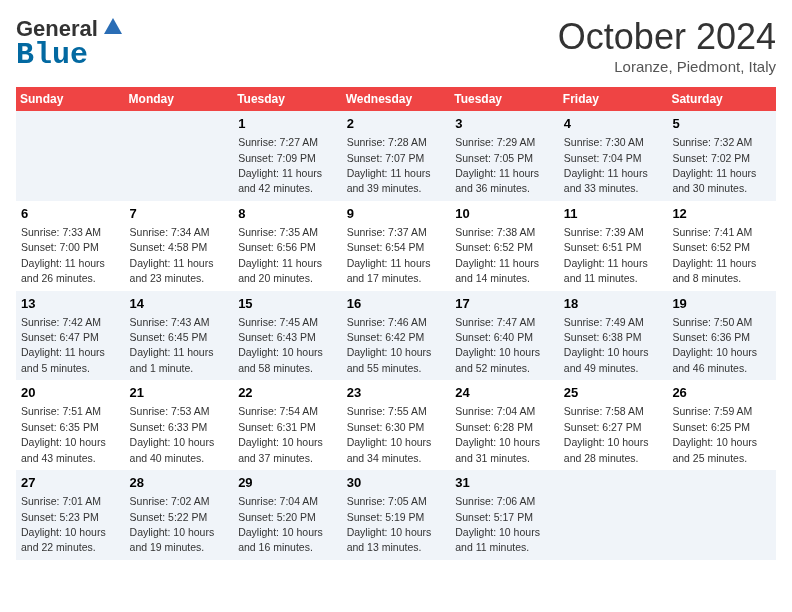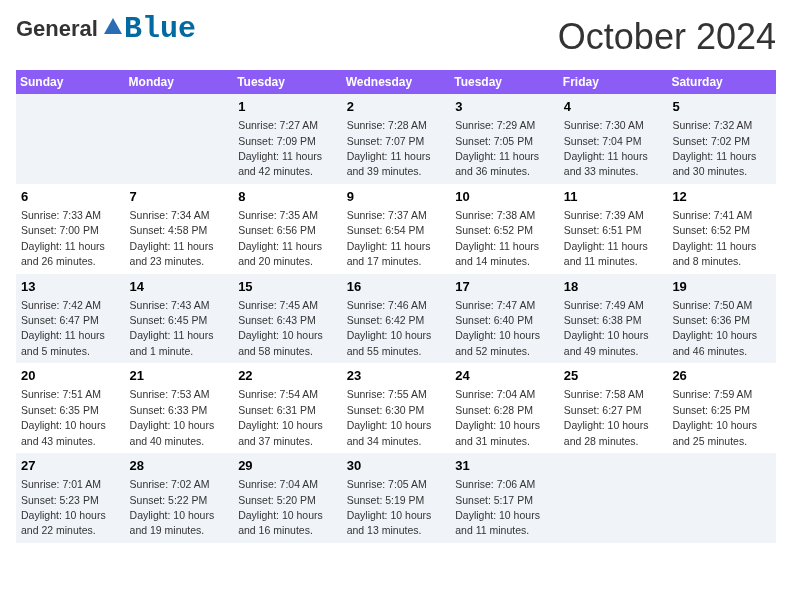--- a/index.html
+++ b/index.html
@@ -11,20 +11,21 @@
       padding: 16px;
     }
     .header {
       display: flex;
       align-items: flex-start;
       justify-content: space-between;
       margin-bottom: 12px;
     }
     .logo {
       display: flex;
+      flex-direction: column;
       align-items: flex-start;
     }
     .logo-row {
       display: flex;
       align-items: center;
       gap: 2px;
     }
     .title-block {
       text-align: right;
     }
@@ -37,21 +38,21 @@
     .location {
       font-size: 15px;
       color: #555;
     }
     table {
       width: 100%;
       border-collapse: collapse;
       font-size: 11px;
     }
     thead tr th {
-      background-color: #8b5cf6;
+      background-color: #ef4444;
       color: #fff;
       padding: 5px 4px;
       text-align: left;
       font-size: 12px;
       font-weight: bold;
     }
     tbody tr {
       vertical-align: top;
     }
     tbody tr:nth-child(odd) {
@@ -86,20 +87,21 @@
     <div class="logo-row">
       <span style="font-size:22px;font-weight:bold;color:#333;">General</span>
       <svg width="22" height="22" viewBox="0 0 22 22" style="margin-left:2px;margin-top:-4px;">
         <polygon points="11,2 20,18 2,18" fill="#2a6db5"></polygon>
       </svg>
     </div>
     <span style="font-size:30px;font-weight:bold;color:#0369a1;margin-top:-4px;font-family:Liberation Mono, monospace;">Blue</span>
   </div>
   <div class="title-block">
     <div class="month-title">October 2024</div>
+    <div class="location">Loranze, Piedmont, Italy</div>
   </div>
 </div>
 
 <table>
   <thead>
     <tr>
     <th>Sunday</th>
         <th>Monday</th>
         <th>Tuesday</th>
         <th>Wednesday</th>

